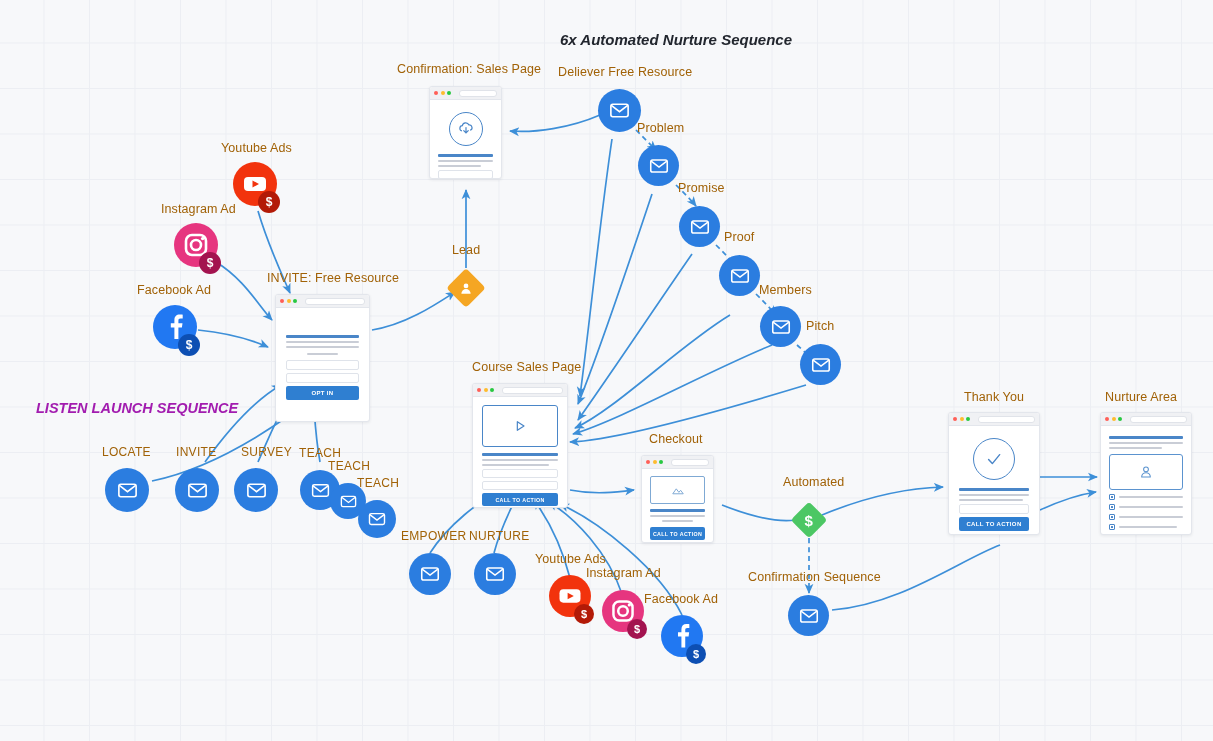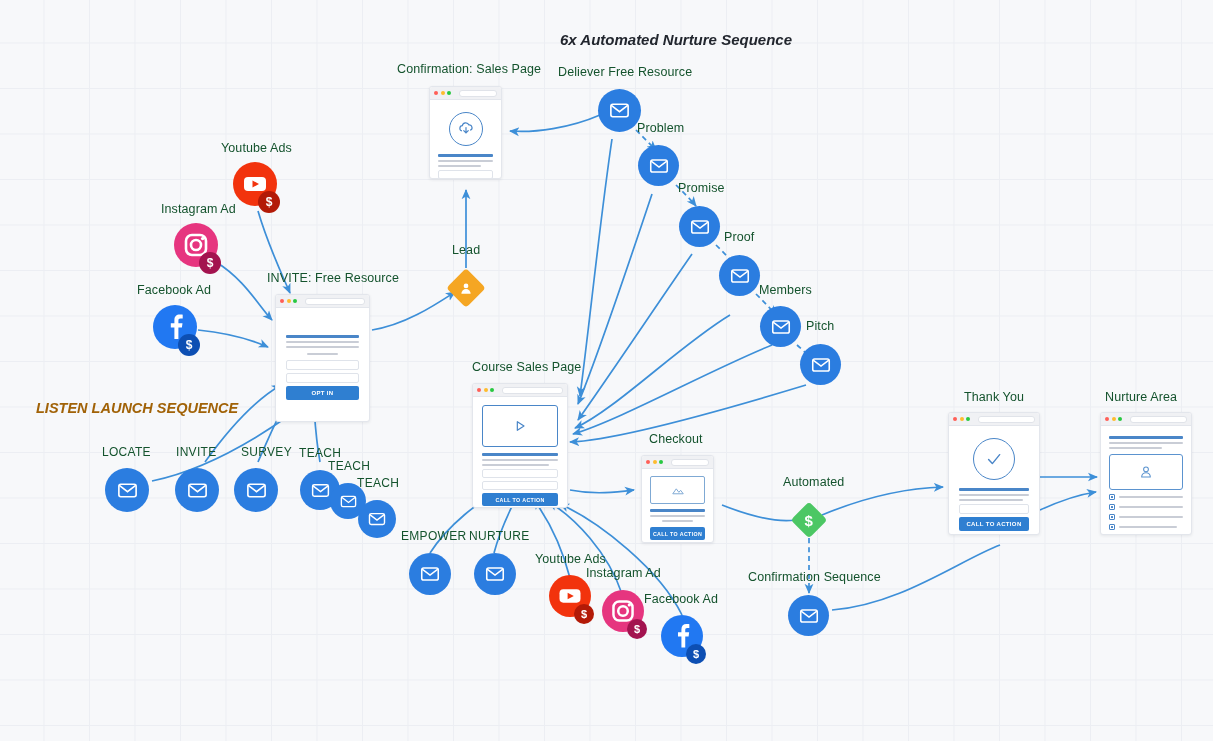--- a/index.html
+++ b/index.html
@@ -17,39 +17,39 @@
       linear-gradient(to right, #eceef3 1px, transparent 1px),
       linear-gradient(to bottom, #eceef3 1px, transparent 1px);
     background-size:45.5px 45.5px;
     background-position:-2px -3px;
     pointer-events:none;
   }
   #edges { position:absolute; inset:0; }
   .lbl {
     position:absolute;
     font-size:12.5px;
-    color:#14532d;
+    color:#a16207;
     white-space:nowrap;
     letter-spacing:.1px;
   }
   .lbl.caps { font-size:12px; letter-spacing:.3px; }
   .title {
     position:absolute;
     font-size:15px;
     font-style:italic;
     font-weight:600;
     color:#22262e;
     white-space:nowrap;
   }
   .seq-title {
     position:absolute;
     font-size:14.5px;
     font-style:italic;
     font-weight:700;
-    color:#a16207;
+    color:#a21caf;
     white-space:nowrap;
   }
 
   
   .email {
     position:absolute;
     border-radius:50%;
     background:#2b7de0;
     display:flex; align-items:center; justify-content:center;
   }

